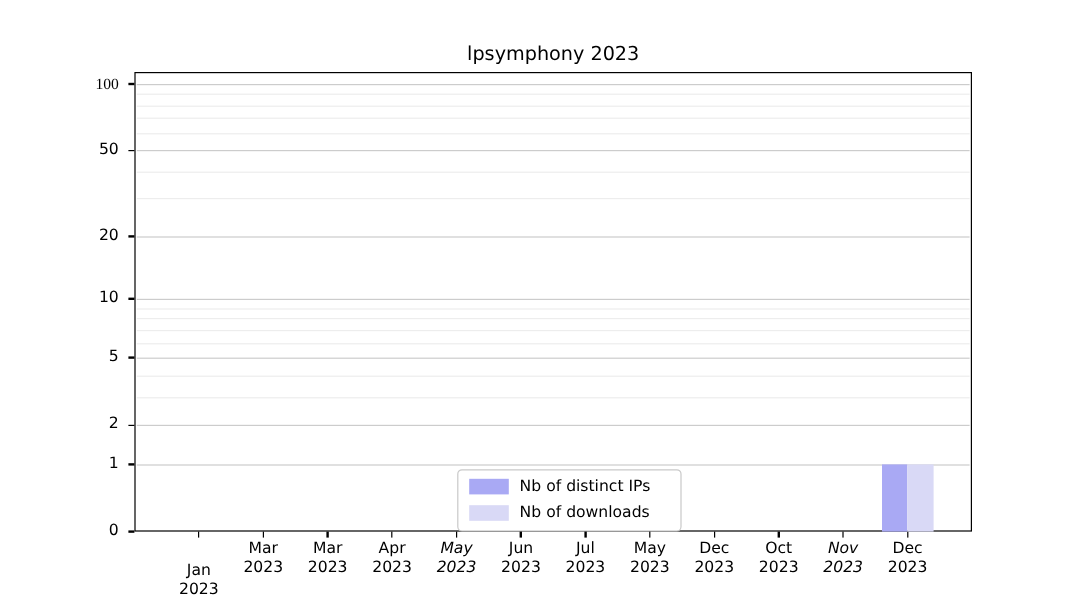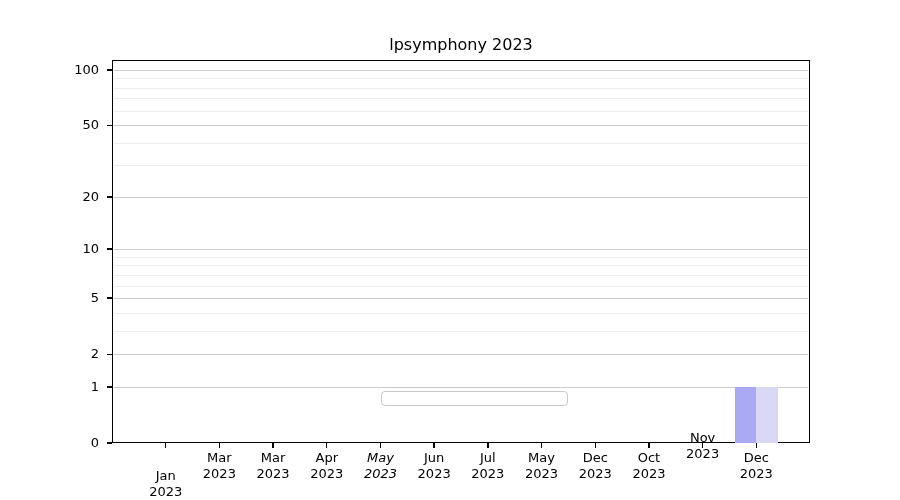--- a/index.html
+++ b/index.html
@@ -26,20 +26,28 @@
   .legend-swatch{width:33px;height:13px;flex:0 0 auto;}
   .legend-label{font-size:13px;color:#000;white-space:nowrap;}
 </style>
 </head>
 <body>
 
 <div class="figure" id="figure">
   <div class="chart-title">lpsymphony 2023</div>
   <div class="plot-box"></div>
   <div class="legend" id="legend">
+      <div class="legend-row">
+        <div class="legend-swatch" style="background: rgb(169, 169, 244);"></div>
+        <span class="legend-label">Nb of distinct IPs</span>
+      </div>
+      <div class="legend-row">
+        <div class="legend-swatch" style="background: rgb(217, 217, 246);"></div>
+        <span class="legend-label">Nb of downloads</span>
+      </div>
     </div>
 <div class="grid minor" style="top: 331px; background: rgb(237, 237, 237);"></div>
     <div class="grid minor" style="top: 313px; background: rgb(237, 237, 237);"></div>
     <div class="grid minor" style="top: 286px; background: rgb(237, 237, 237);"></div>
     <div class="grid minor" style="top: 275px; background: rgb(237, 237, 237);"></div>
     <div class="grid minor" style="top: 265px; background: rgb(237, 237, 237);"></div>
     <div class="grid minor" style="top: 257px; background: rgb(237, 237, 237);"></div>
     <div class="grid minor" style="top: 165px; background: rgb(237, 237, 237);"></div>
     <div class="grid minor" style="top: 143px; background: rgb(237, 237, 237);"></div>
     <div class="grid minor" style="top: 111px; background: rgb(237, 237, 237);"></div>
@@ -61,21 +69,21 @@
     <div class="ytick-label" style="left: 29px; top: 346.209px;">2</div>
     <div class="ytick-mark" style="left: 107px; top: 297.488px;"></div>
     <div class="ytick-label" style="left: 29px; top: 290.188px;">5</div>
     <div class="ytick-mark" style="left: 107px; top: 248.499px;"></div>
     <div class="ytick-label" style="left: 29px; top: 241.199px;">10</div>
     <div class="ytick-mark" style="left: 107px; top: 196.238px;"></div>
     <div class="ytick-label" style="left: 29px; top: 188.938px;">20</div>
     <div class="ytick-mark" style="left: 107px; top: 124.525px;"></div>
     <div class="ytick-label" style="left: 29px; top: 117.225px;">50</div>
     <div class="ytick-mark" style="left: 107px; top: 69.3px;"></div>
-    <div class="ytick-label" style="left: 29px; top: 62px;">100</div>
+    <div class="ytick-label" style="left: 29px; top: 62px; font-family: Liberation Serif, serif;">100</div>
     <div class="xtick-mark" style="left: 164.992px; top: 443px;"></div>
     <div class="xtick-label" style="left: 133.692px; top: 468px;">
       <div>Jan</div>
       <div>2023</div>
     </div>
     <div class="xtick-mark" style="left: 218.685px; top: 443px;"></div>
     <div class="xtick-label" style="left: 187.385px; top: 450px;">
       <div>Mar</div>
       <div>2023</div>
     </div>
@@ -113,21 +121,21 @@
     <div class="xtick-label" style="left: 563.231px; top: 450px;">
       <div>Dec</div>
       <div>2023</div>
     </div>
     <div class="xtick-mark" style="left: 648.223px; top: 443px;"></div>
     <div class="xtick-label" style="left: 616.923px; top: 450px;">
       <div>Oct</div>
       <div>2023</div>
     </div>
     <div class="xtick-mark" style="left: 701.915px; top: 443px;"></div>
-    <div class="xtick-label" style="left: 670.615px; top: 430px;">
+    <div class="xtick-label" style="left: 670.615px; top: 450px; font-style: italic;">
       <div>Nov</div>
       <div>2023</div>
     </div>
     <div class="xtick-mark" style="left: 755.608px; top: 443px;"></div>
     <div class="xtick-label" style="left: 724.308px; top: 450px;">
       <div>Dec</div>
       <div>2023</div>
     </div>
     <div class="bar" style="left: 734.831px; top: 386.979px; width: 21.4769px; height: 56.0211px; background: rgb(169, 169, 244);"></div>
     <div class="bar" style="left: 756.308px; top: 386.979px; width: 21.4769px; height: 56.0211px; background: rgb(217, 217, 246);"></div>

